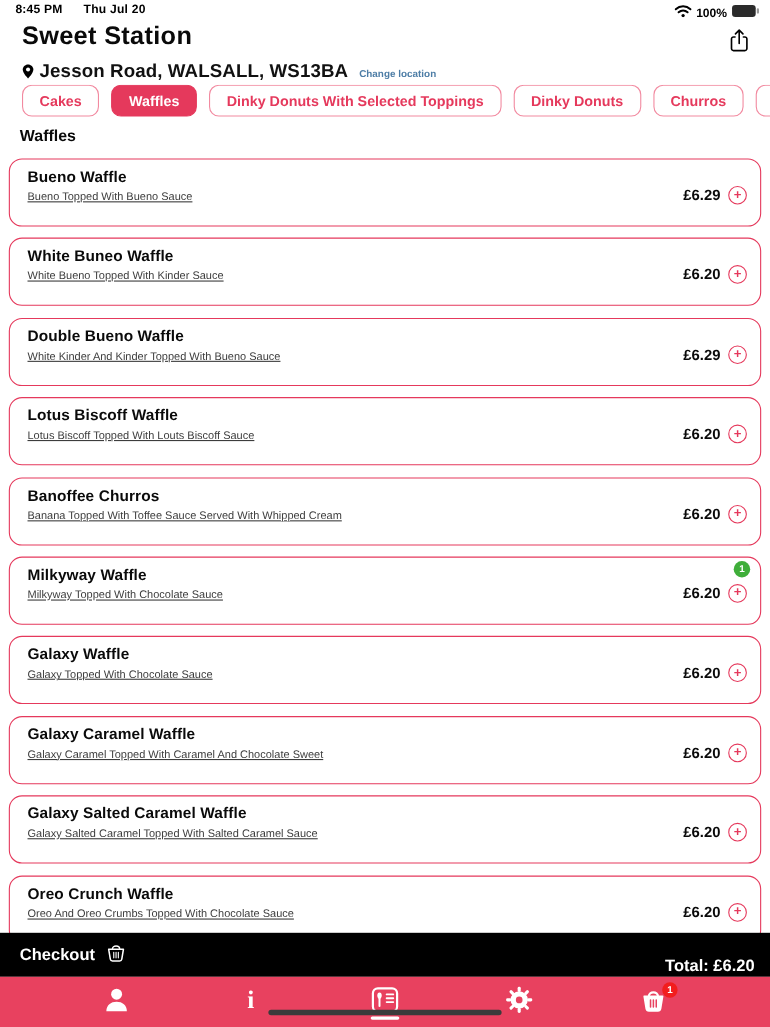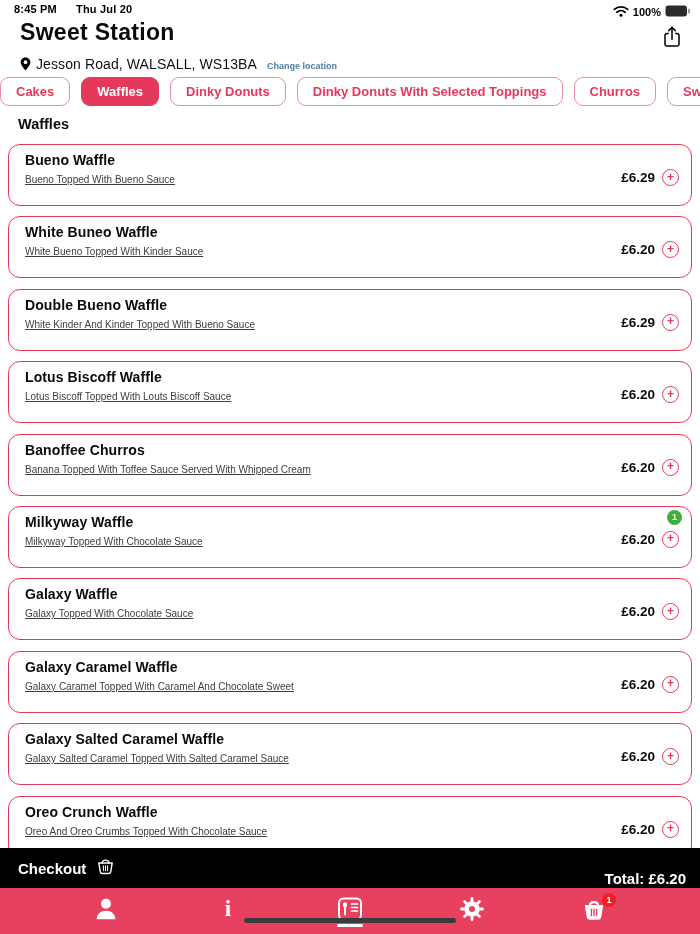--- a/index.html
+++ b/index.html
@@ -17,24 +17,24 @@
   .statusbar{position:absolute;top:0;left:0;right:0;height:20px;}
   .status-left{position:absolute;left:14px;top:3px;font-size:11px;font-weight:700;color:#000;letter-spacing:.2px;}
   .status-left .date{margin-left:19px;}
   .status-right{position:absolute;right:10px;top:3px;display:flex;align-items:center;gap:4px;}
   .battery-pct{font-size:11px;font-weight:700;color:#000;}
   
   .app-title{position:absolute;left:20px;top:19px;font-size:23px;font-weight:800;color:#0a0a0a;letter-spacing:.3px;}
   .share-btn{position:absolute;right:16px;top:25px;width:24px;height:24px;cursor:pointer;}
   .location-row{position:absolute;left:20px;top:55px;display:flex;align-items:baseline;}
   .pin-wrap{position:relative;top:2px;margin-right:5px;}
-  .addr{font-size:14px;font-weight:400;color:#111;letter-spacing:.1px;}
+  .addr{font-size:17px;font-weight:700;color:#111;letter-spacing:.1px;}
   .change-loc{font-size:9px;font-weight:700;color:var(--link);margin-left:10px;cursor:pointer;}
   
-  .tabs{position:absolute;left:0;right:0;top:77px;height:31px;display:flex;gap:11px;overflow:hidden;white-space:nowrap;}
+  .tabs{position:absolute;left:0;right:0;top:77px;height:31px;display:flex;gap:11px;padding-left:20px;overflow:hidden;white-space:nowrap;}
   .tab{flex:0 0 auto;height:29px;display:flex;align-items:center;padding:0 15px;border:1.6px solid var(--pill-border);border-radius:9px;color:var(--accent);font-size:13px;font-weight:700;background:#fff;cursor:pointer;}
   .tab.active{background:var(--accent);border-color:var(--accent);color:#fff;}
   
   .section-title{position:absolute;left:18px;top:116px;font-size:14.5px;font-weight:800;color:#0a0a0a;}
   
   .list{position:absolute;left:8px;right:8px;top:144px;display:flex;flex-direction:column;gap:10.4px;}
   .card{position:relative;height:62px;border:1.6px solid var(--accent);border-radius:12px;background:#fff;}
   .card-title{position:absolute;left:16px;top:7px;font-size:14px;font-weight:800;color:#0a0a0a;letter-spacing:.1px;}
   .card-desc{position:absolute;left:16px;top:29px;font-size:10px;font-weight:500;color:#3d3d3d;text-decoration:underline;}
   .card-right{position:absolute;right:12px;top:24px;display:flex;align-items:center;gap:7px;}
@@ -92,22 +92,22 @@
           <path d="M12 1 C6 1 1.5 5.6 1.5 11.2 C1.5 18.6 12 29 12 29 S22.5 18.6 22.5 11.2 C22.5 5.6 18 1 12 1 Z" fill="#000"></path>
           <circle cx="12" cy="11" r="4" fill="#fff"></circle>
         </svg></span>
     <span class="addr">Jesson Road, WALSALL, WS13BA</span>
     <span class="change-loc">Change location</span>
   </div>
 
   <div class="tabs">
     <div class="tab">Cakes</div>
     <div class="tab active">Waffles</div>
+    <div class="tab">Dinky Donuts With Selected Toppings</div>
     <div class="tab">Dinky Donuts</div>
-    <div class="tab">Dinky Donuts With Selected Toppings</div>
     <div class="tab">Churros</div>
     <div class="tab" style="min-width:86px;">Swe</div>
   </div>
 
   <div class="section-title">Waffles</div>
 
   <div class="list">
 
     <div class="card">
       <div class="card-title">Bueno Waffle</div>

